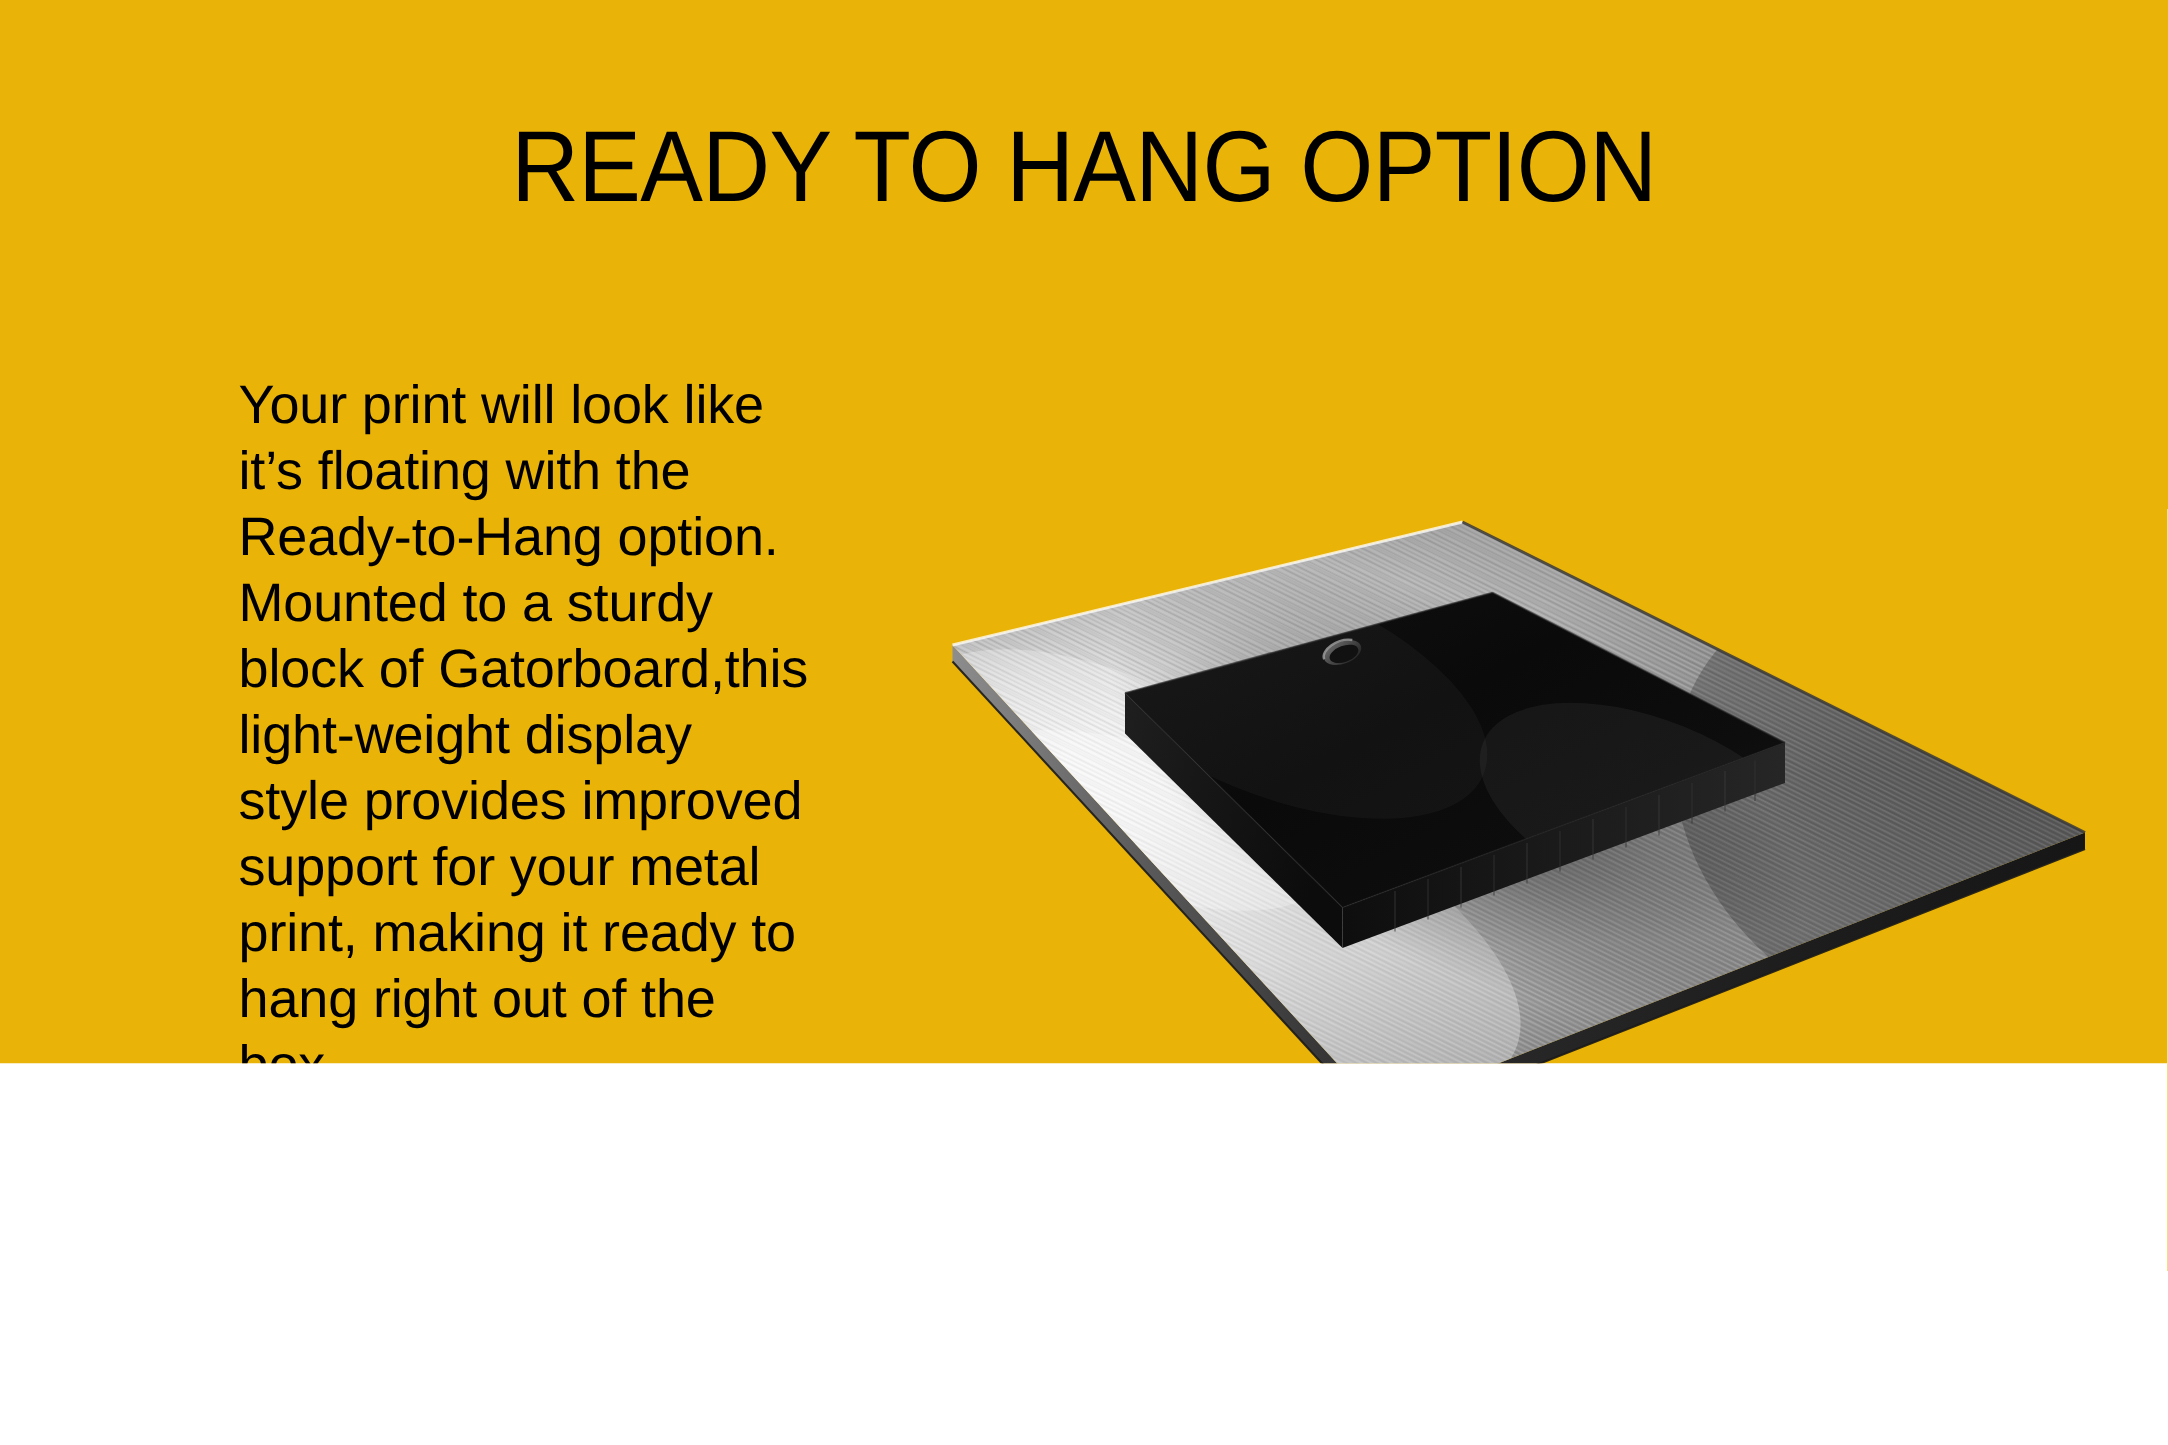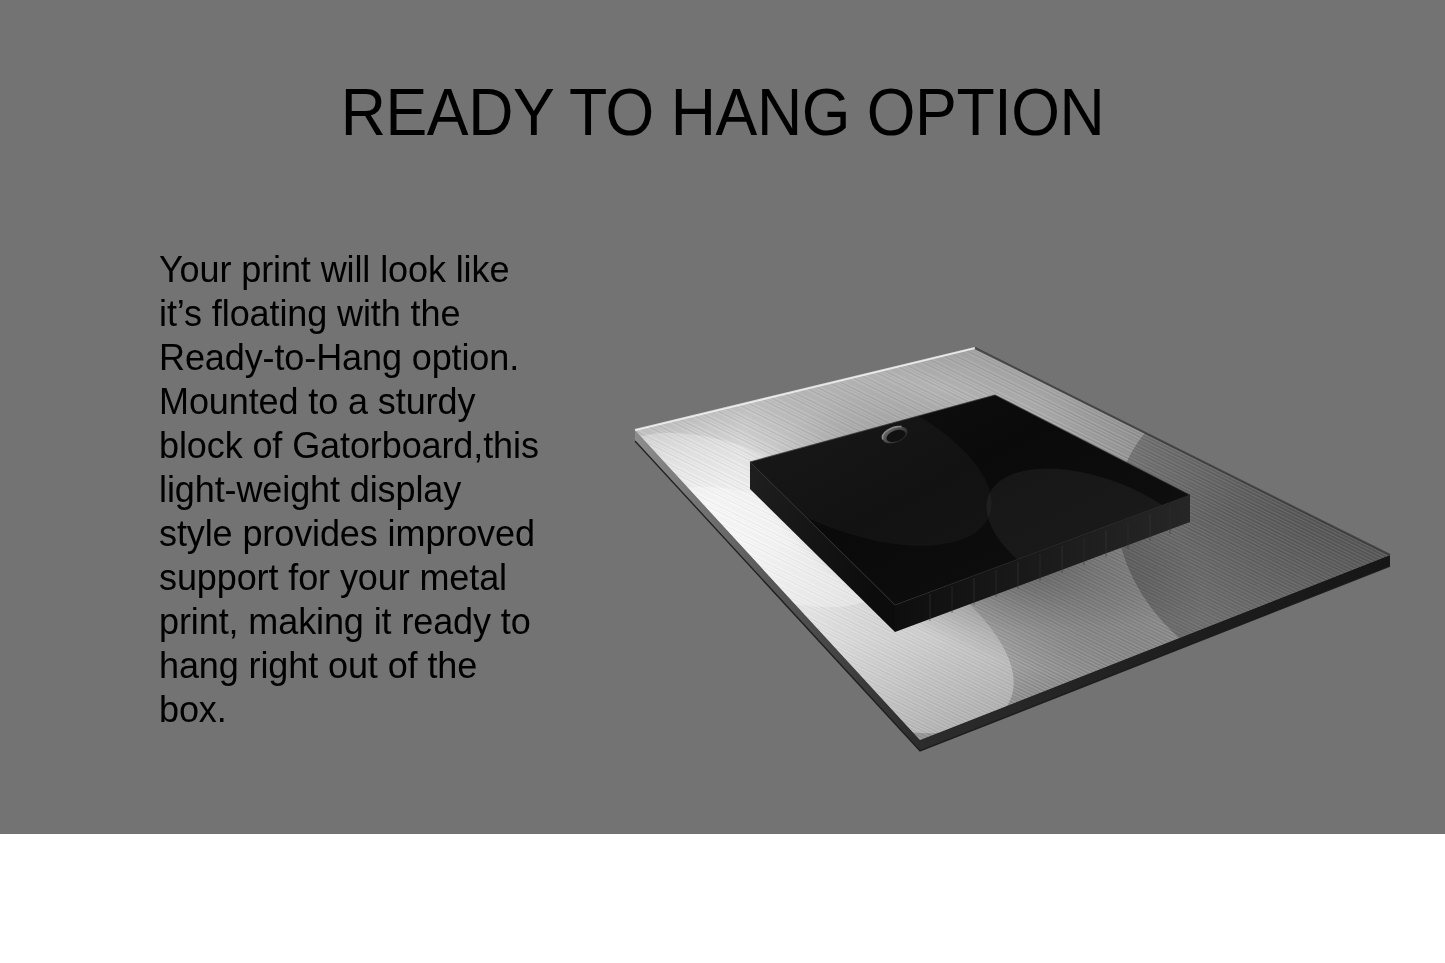--- a/index.html
+++ b/index.html
@@ -9,22 +9,22 @@
     background: #ffffff;
   }
   body {
     font-family: "Liberation Sans", sans-serif;
     -webkit-font-smoothing: antialiased;
   }
 
   #slide {
     position: relative;
     width: 1445px;
-    height: 834px;
-    background: #737373;
+    height: 709px;
+    background: #eab308;
     overflow: hidden;
   }
 
   
   #slide-title {
     position: absolute;
     left: 0;
     top: 78px;
     width: 1445px;
     text-align: center;

